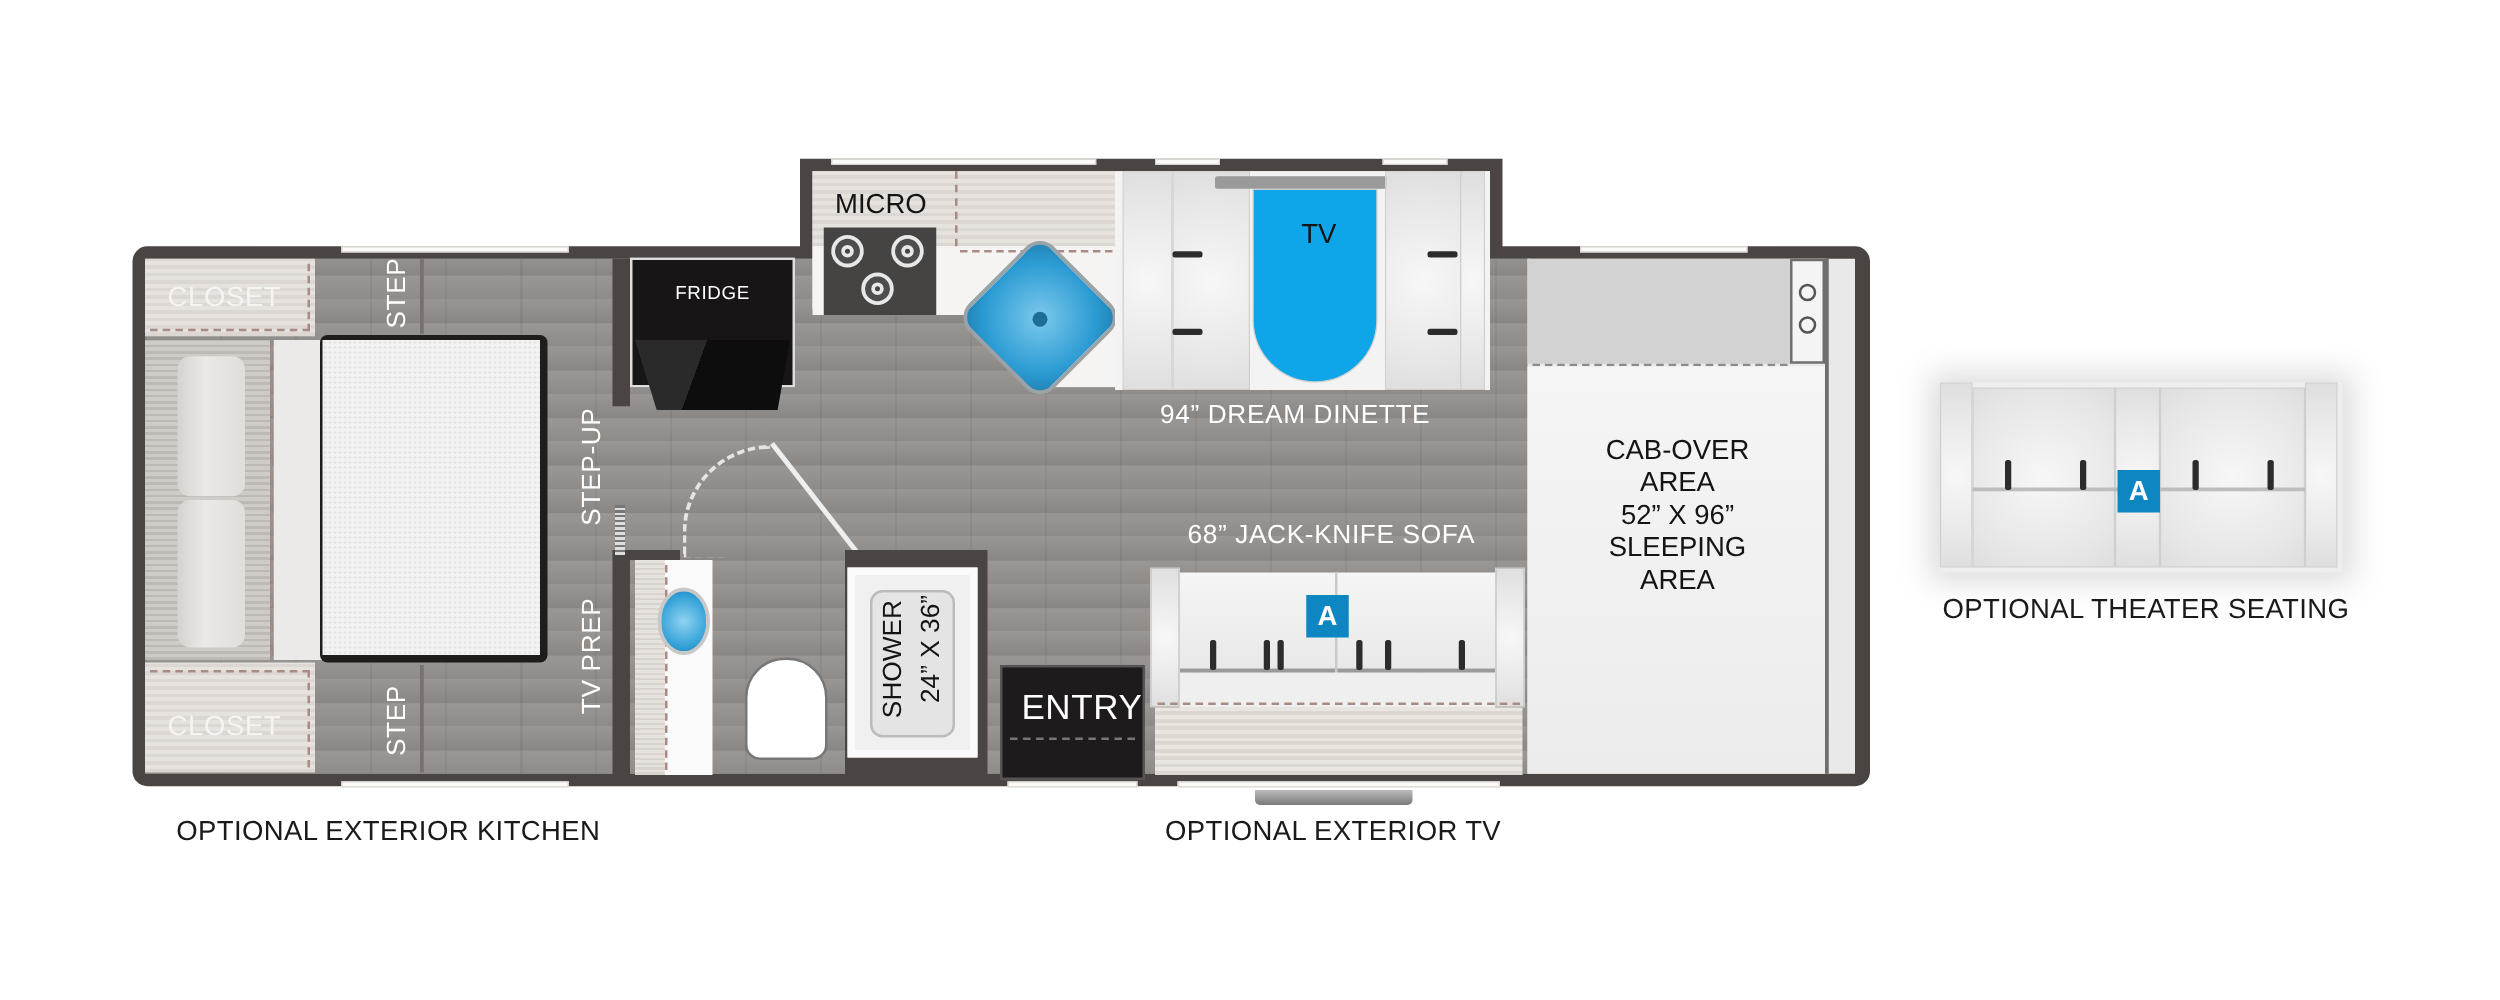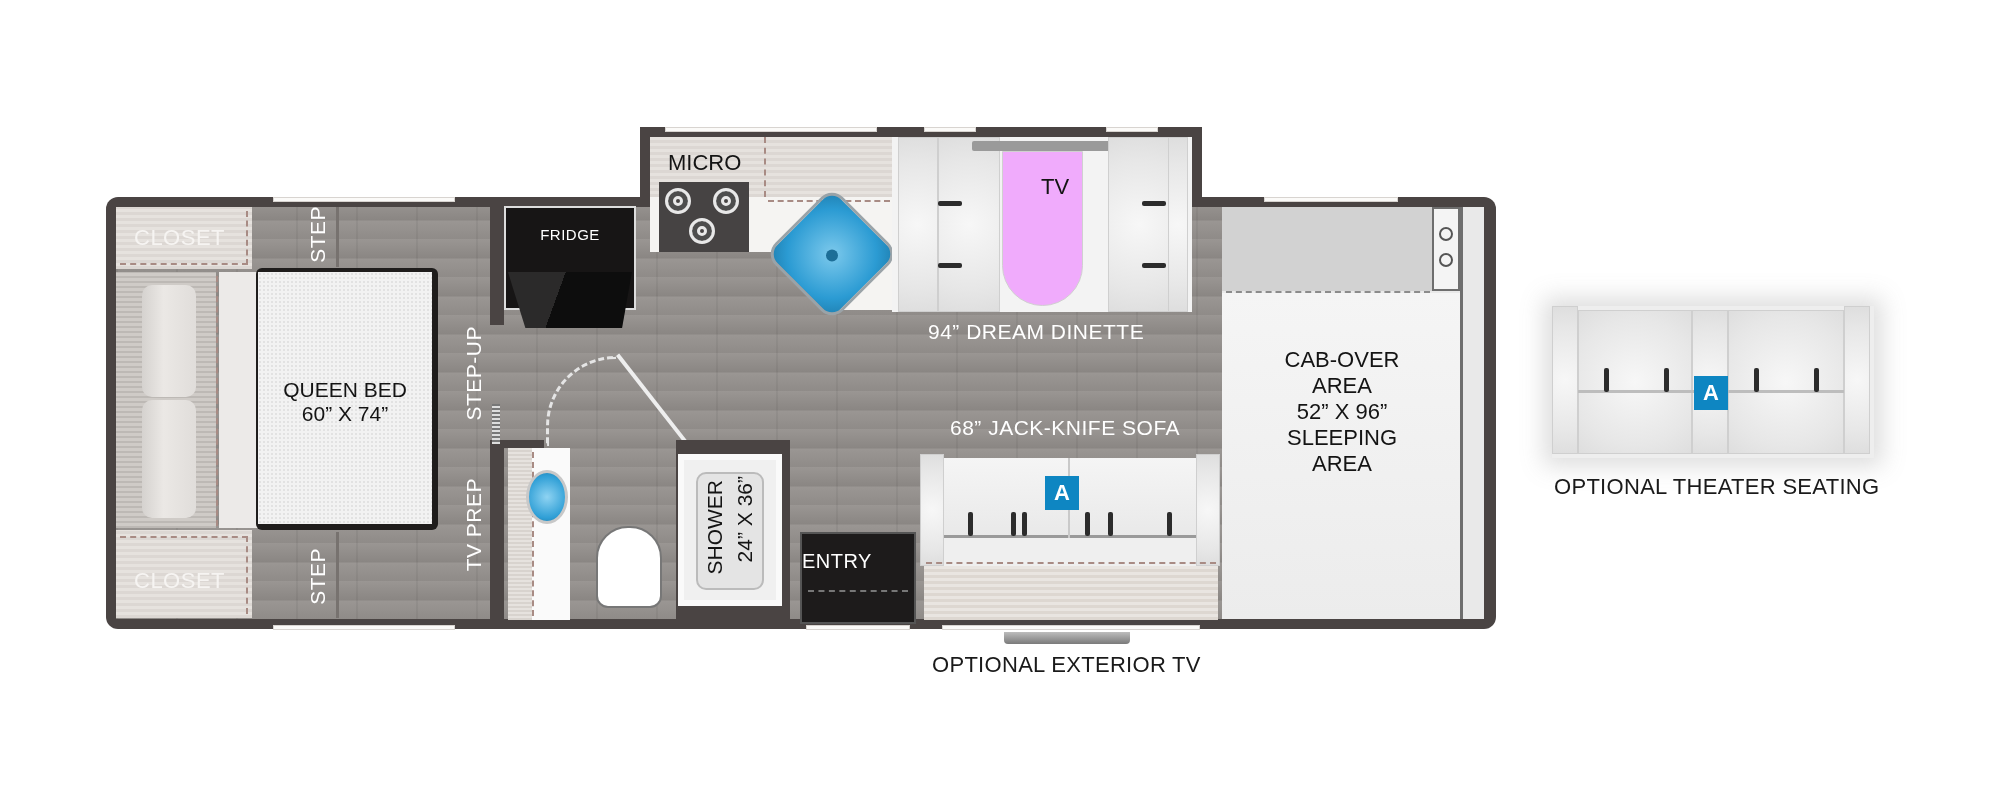--- a/index.html
+++ b/index.html
@@ -56,24 +56,20 @@
   </div>
 
   <div class="abs" style="left:116px;top:272px;width:100px;height:256px;background:repeating-linear-gradient(0deg,#bdb9b5 0 2px,#cfcbc7 2px 5px);"></div>
   <div class="abs" style="left:142px;top:285px;width:54px;height:112px;background:linear-gradient(90deg,#d5d2cf,#ebe8e5 40%,#e0ddda);border-radius:10px;"></div>
   <div class="abs" style="left:142px;top:400px;width:54px;height:118px;background:linear-gradient(90deg,#d5d2cf,#ebe8e5 40%,#e0ddda);border-radius:10px;"></div>
   <div class="abs dash-v" style="left:216px;top:276px;height:250px;"></div>
   <div class="abs" style="left:219px;top:272px;width:40px;height:256px;background:#eceae8;"></div>
 
   <div class="abs" style="left:256px;top:268px;width:182px;height:262px;background:#1f1d1c;border-radius:6px;">
     <div class="abs" style="left:2px;top:4px;width:174px;height:252px;background:#f2f2f2;background-image:radial-gradient(#e2e2e2 1px,transparent 1px);background-size:4px 4px;"></div>
-    <div class="abs lbl-b" style="left:0;top:110px;width:178px;text-align:center;font-size:21px;line-height:24px;">
-      <div>QUEEN BED</div>
-      <div>60” X 74”</div>
-    </div>
   </div>
 
   <div class="abs lbl-w vert" style="left:306px;top:206px;font-size:21px;">STEP</div>
   <div class="abs lbl-w vert" style="left:306px;top:548px;font-size:21px;">STEP</div>
   <div class="abs" style="left:336px;top:207px;width:3px;height:60px;background:#77726f;"></div>
   <div class="abs" style="left:336px;top:532px;width:3px;height:86px;background:#77726f;"></div>
 
   <div class="abs lbl-w vert" style="left:462px;top:326px;font-size:21px;">STEP-UP</div>
   <div class="abs lbl-w vert" style="left:462px;top:478px;font-size:21px;">TV PREP</div>
   <div class="abs wall" style="left:490px;top:207px;width:14px;height:118px;"></div>
@@ -98,21 +94,21 @@
   </div>
 
   <div class="abs" style="left:766px;top:245px;width:126px;height:65px;background:#f5f4f2;clip-path:polygon(0 0,100% 0,100% 100%,55% 100%);"></div>
   <div class="abs" style="left:784px;top:206px;width:96px;height:96px;transform:rotate(45deg);border-radius:16px;background:radial-gradient(circle at 50% 50%,#7cc9ec,#2b9bd3 70%,#1f7fb0);border:3px solid #9aa3a8;">
     <div class="abs" style="left:40px;top:40px;width:12px;height:12px;border-radius:50%;background:#1d6e97;"></div>
   </div>
 
   <div class="abs" style="left:892px;top:137px;width:300px;height:175px;background:#f3f3f3;">
     <div class="abs cushion" style="left:6px;top:0;width:40px;height:175px;"></div>
     <div class="abs cushion" style="left:46px;top:0;width:62px;height:175px;"></div>
-    <div class="abs" style="left:110px;top:14px;width:81px;height:155px;background:#f0abfc;border:1px solid #d0d0d0;border-radius:0 0 50px 50px;">
+    <div class="abs" style="left:110px;top:14px;width:100px;height:155px;background:#0ea5e9;border:1px solid #d0d0d0;border-radius:0 0 50px 50px;">
       <div class="abs lbl-b" style="left:0;top:22px;width:104px;text-align:center;font-size:22px;">TV</div>
     </div>
     <div class="abs" style="left:80px;top:4px;width:162px;height:10px;background:#9a9a9a;border-radius:2px;"></div>
     <div class="abs cushion" style="left:216px;top:0;width:62px;height:175px;"></div>
     <div class="abs cushion" style="left:276px;top:0;width:20px;height:175px;"></div>
     <div class="abs belt" style="left:46px;top:64px;width:24px;height:5px;"></div>
     <div class="abs belt" style="left:46px;top:126px;width:24px;height:5px;"></div>
     <div class="abs belt" style="left:250px;top:64px;width:24px;height:5px;"></div>
     <div class="abs belt" style="left:250px;top:126px;width:24px;height:5px;"></div>
   </div>
@@ -133,21 +129,21 @@
       <div class="abs lbl-b vert" style="left:4px;top:6px;font-size:21px;line-height:26px;">
         <span>SHOWER</span>
       </div>
       <div class="abs lbl-b vert" style="left:34px;top:2px;font-size:21px;line-height:26px;">
         <span>24” X 36”</span>
       </div>
     </div>
   </div>
 
   <div class="abs" style="left:800px;top:532px;width:116px;height:92px;background:#1d1b1b;border:2px solid #555;">
-    <div class="abs lbl-w" style="left:0;top:16px;width:112px;text-align:left;font-size:20px;">ENTRY</div>
+    <div class="abs lbl-w" style="left:0;top:16px;width:112px;text-align:right;font-size:28px;">ENTRY</div>
     <div class="abs" style="left:6px;top:56px;width:100px;border-top:2px dashed #777;"></div>
   </div>
 
   <div class="abs lbl-w" style="left:950px;top:416px;font-size:21px;">68” JACK-KNIFE SOFA</div>
   <div class="abs" style="left:920px;top:454px;width:302px;height:170px;">
     <div class="abs cushion" style="left:0;top:0;width:24px;height:112px;"></div>
     <div class="abs cushion" style="left:276px;top:0;width:24px;height:112px;"></div>
     <div class="abs" style="left:24px;top:4px;width:252px;height:80px;background:linear-gradient(180deg,#f5f5f5,#e9e9e9);border-bottom:3px solid #9a9a9a;"></div>
     <div class="abs" style="left:148px;top:4px;width:2px;height:150px;background:#c9c9c9;"></div>
     <div class="abs" style="left:24px;top:84px;width:252px;height:30px;background:#efefef;"></div>
@@ -175,20 +171,21 @@
       <div>CAB-OVER</div>
       <div>AREA</div>
       <div>52” X 96”</div>
       <div>SLEEPING</div>
       <div>AREA</div>
     </div>
   </div>
 
   <div class="abs" style="left:1004px;top:632px;width:126px;height:12px;background:linear-gradient(180deg,#bcbcbc,#7a7a7a);border-radius:0 0 4px 4px;"></div>
 
+  <div class="abs caption" style="left:141px;top:652px;">OPTIONAL EXTERIOR KITCHEN</div>
   <div class="abs caption" style="left:932px;top:652px;">OPTIONAL EXTERIOR TV</div>
 
   <div class="abs" style="left:1552px;top:306px;width:322px;height:152px;box-shadow:0 0 22px 8px rgba(120,120,120,0.25);background:#eeeeee;">
     <div class="abs cushion" style="left:0;top:0;width:26px;height:148px;"></div>
     <div class="abs cushion" style="left:26px;top:4px;width:114px;height:144px;"></div>
     <div class="abs cushion" style="left:140px;top:4px;width:36px;height:144px;"></div>
     <div class="abs cushion" style="left:176px;top:4px;width:116px;height:144px;"></div>
     <div class="abs cushion" style="left:292px;top:0;width:26px;height:148px;"></div>
     <div class="abs" style="left:26px;top:84px;width:266px;height:3px;background:#bdbdbd;"></div>
     <div class="abs badge" style="left:142px;top:70px;width:34px;height:34px;font-size:22px;">A</div>

